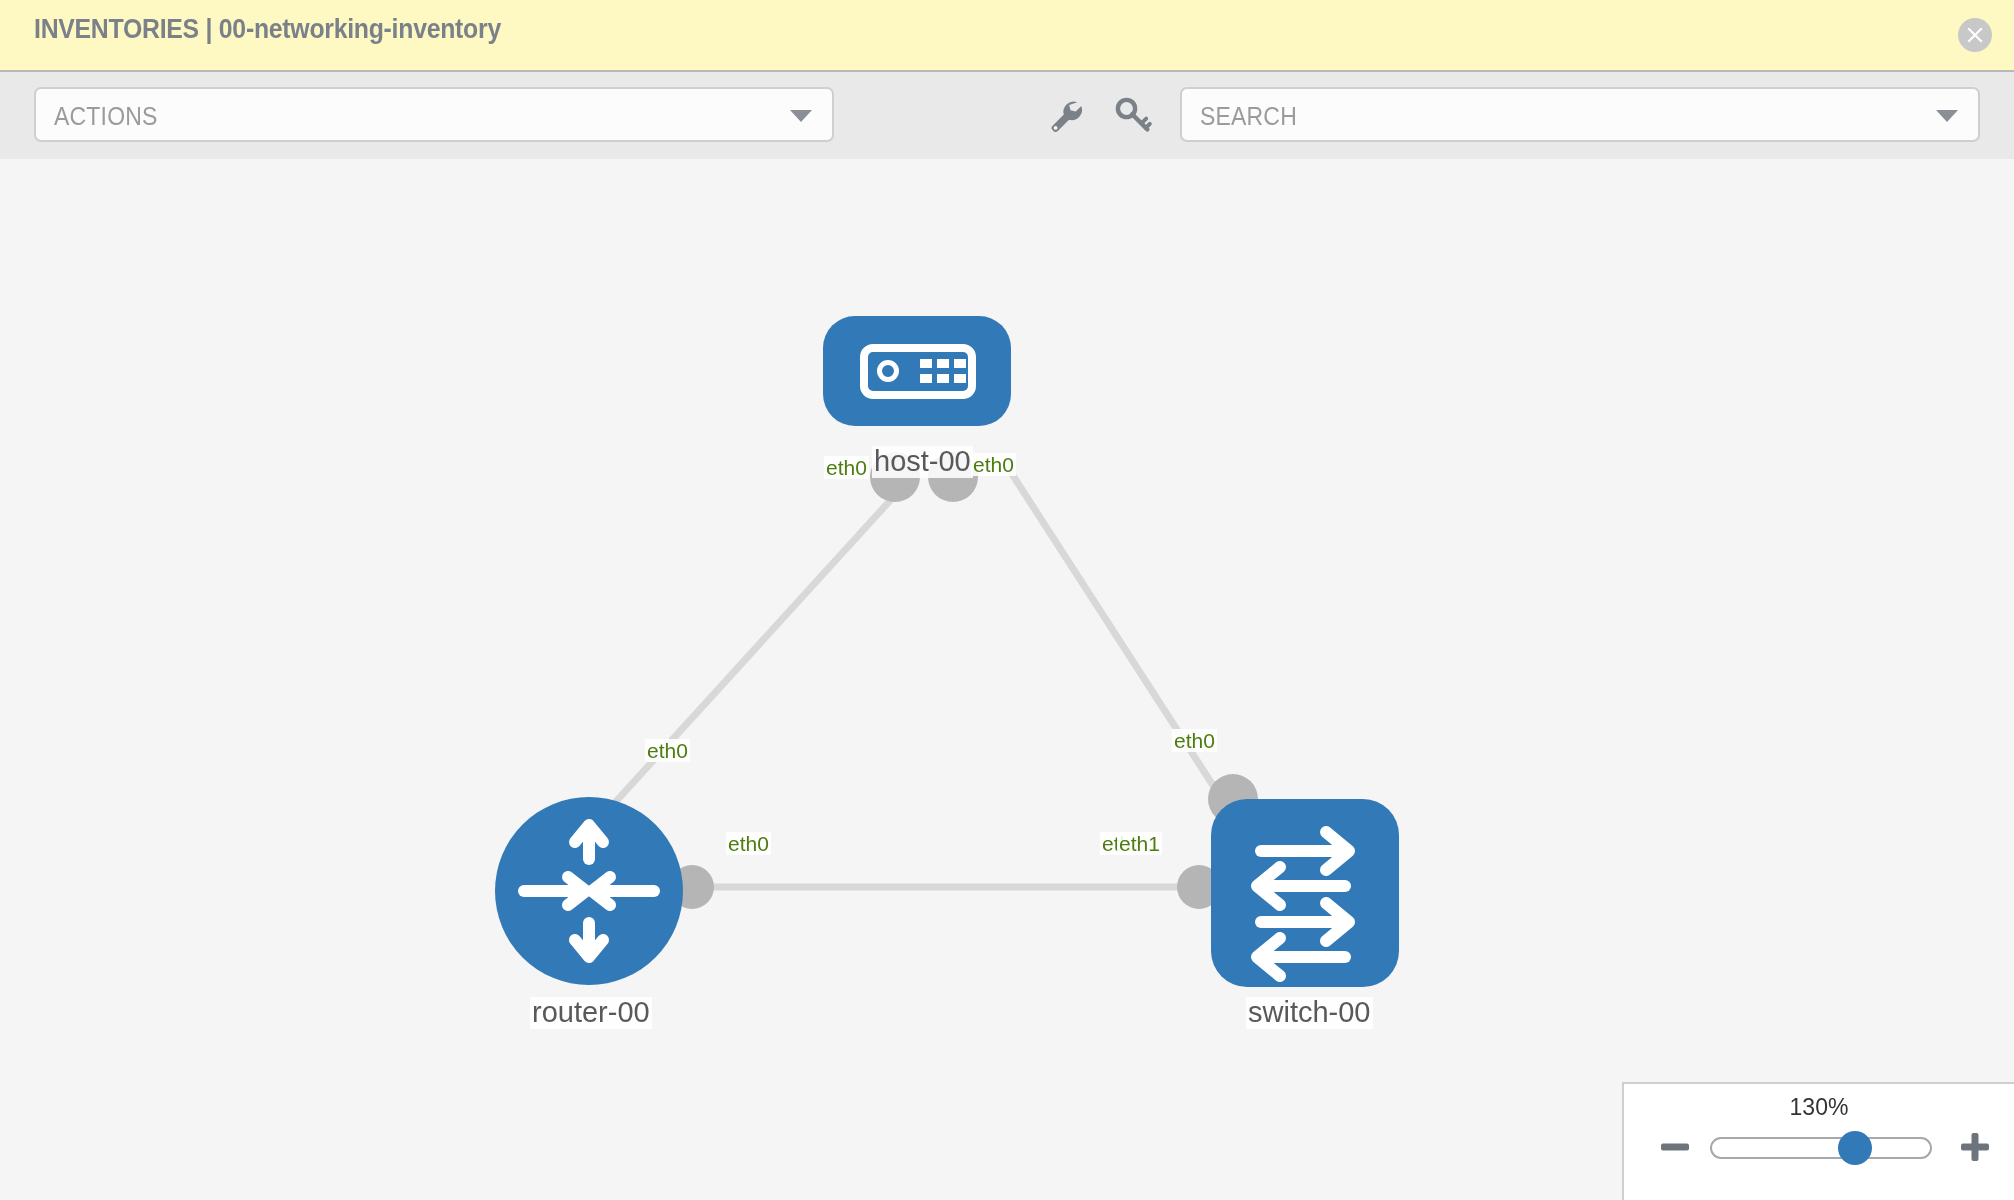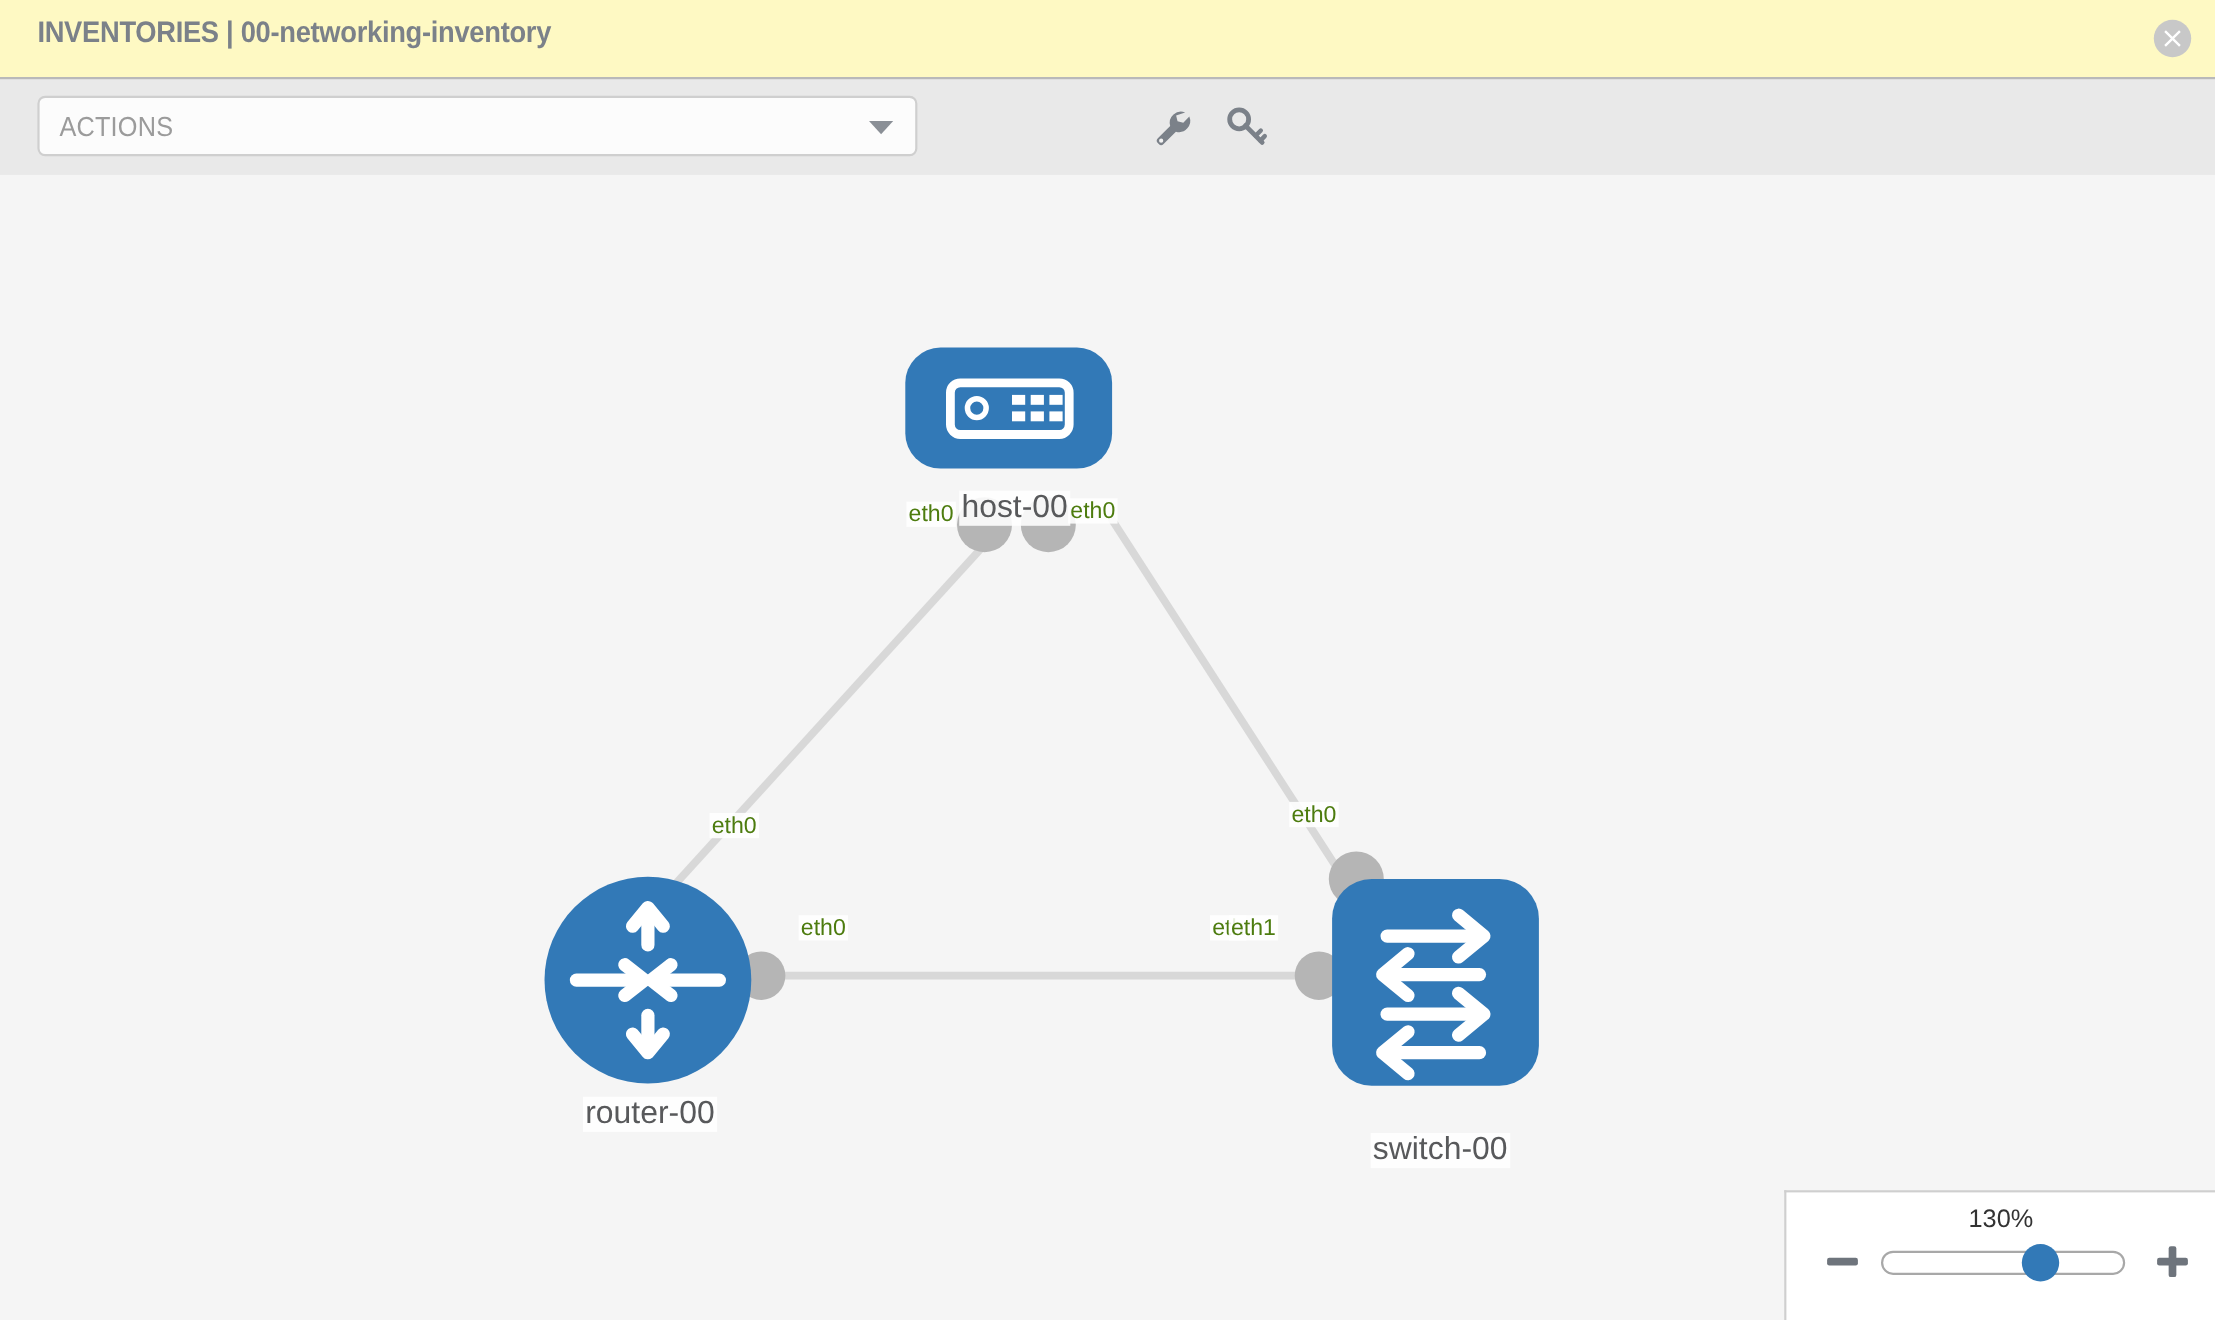--- a/index.html
+++ b/index.html
@@ -266,20 +266,24 @@
 
     <div class="tool-icon key">
       <svg width="42" height="42" viewBox="0 0 42 42">
         <circle cx="14.5" cy="14.5" r="8.6" fill="none" stroke="#7b8189" stroke-width="4.4"></circle>
         <path d="M20.2 20.2 L35.4 35.4" stroke="#7b8189" stroke-width="4.4" stroke-linecap="round"></path>
         <path d="M29.4 29.4 L34.2 24.6" stroke="#7b8189" stroke-width="4.0" stroke-linecap="round"></path>
         <path d="M33.8 33.8 L37.8 29.8" stroke="#7b8189" stroke-width="4.0" stroke-linecap="round"></path>
       </svg>
     </div>
 
+    <div class="search-select">
+      <span class="search-label">SEARCH</span>
+      <span class="caret"></span>
+    </div>
 
   </div>
 
   <div class="canvas">
 
     <svg class="topology-svg" viewBox="0 0 2014 1041">
 
       <g>
         <line x1="917" y1="312" x2="600" y2="660" stroke="#d8d8d8" stroke-width="7"></line>
         <line x1="1010" y1="312" x2="1225" y2="645" stroke="#d8d8d8" stroke-width="7"></line>
@@ -342,21 +346,21 @@
           <path d="M1345 798 L1261 798"></path>
           <path d="M1280 779 L1257 798 L1280 817"></path>
         </g>
       </g>
     </svg>
 
     <div class="node-label" style="left:872px; top:287px;">host-00</div>
 
     <div class="node-label" style="left:530px; top:838px;">router-00</div>
 
-    <div class="node-label" style="left:1246px; top:838px;margin-top:33px;">switch-00</div>
+    <div class="node-label" style="left:1246px; top:838px;">switch-00</div>
 
     <div class="iface-label" style="left:824px; top:297px;">eth0</div>
 
     <div class="iface-label" style="left:971px; top:294px;">eth0</div>
 
     <div class="iface-label" style="left:645px; top:580px;">eth0</div>
 
     <div class="iface-label" style="left:1172px; top:570px;">eth0</div>
 
     <div class="iface-label" style="left:726px; top:673px;">eth0</div>

